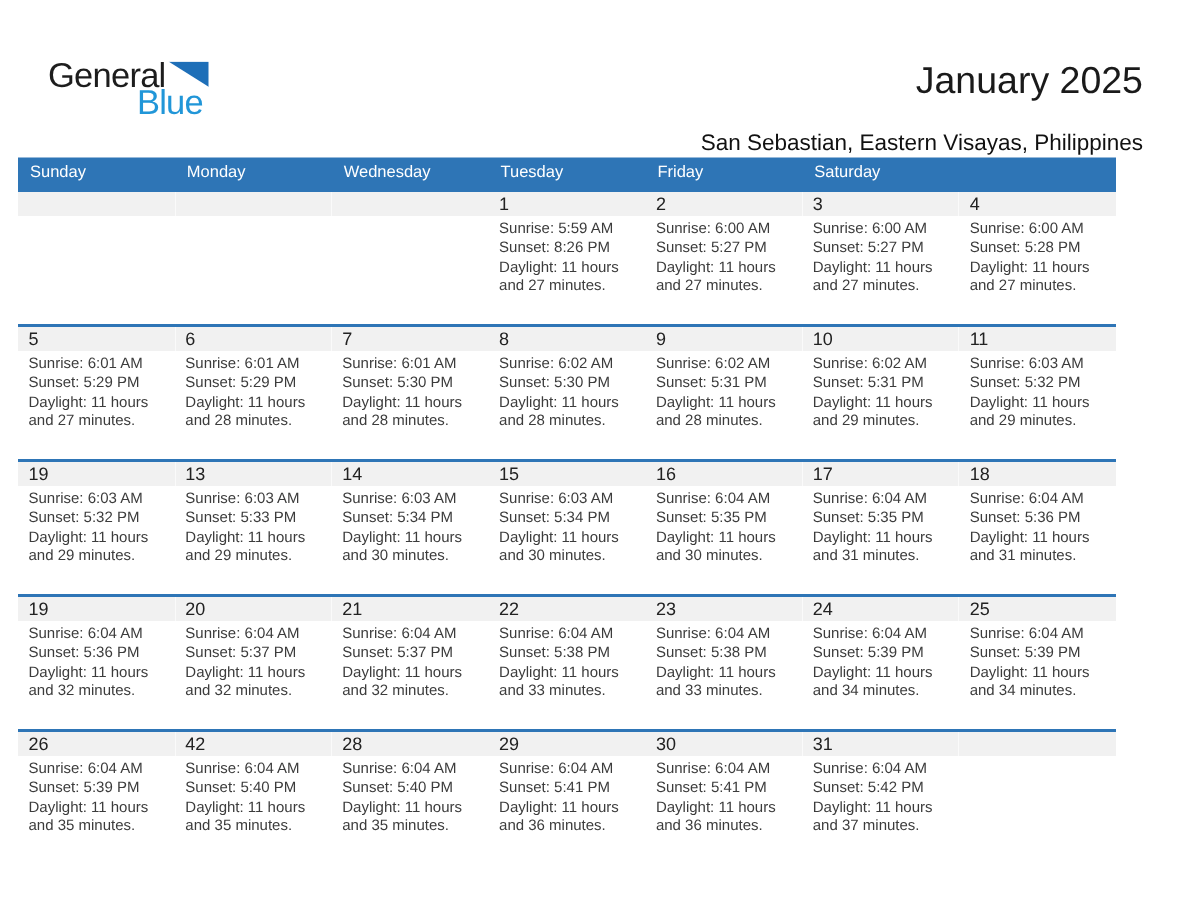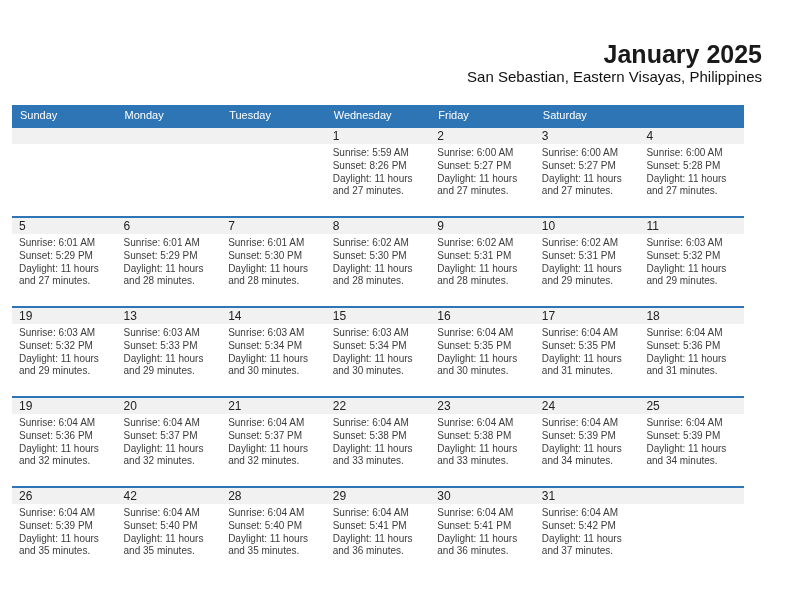--- a/index.html
+++ b/index.html
@@ -20,49 +20,56 @@
   .logo{position:absolute;left:32px;top:38px;display:inline-block;}
   .logo-line1{display:flex;align-items:flex-start;}
   .logo-general{font-size:23px;letter-spacing:-0.5px;color:#1d1d1d;line-height:24px;}
   .logo-triangle{display:inline-block;width:27px;height:17px;margin-left:2px;margin-top:3px;
     background:var(--logo-triangle-blue);
     clip-path:polygon(0 0,100% 0,100% 100%);}
   .logo-blue{font-size:23px;letter-spacing:-0.5px;color:var(--logo-blue);line-height:20px;
     text-align:right;margin-top:-4px;padding-right:4px;}
 
   .titles{position:absolute;right:30px;top:40px;text-align:right;}
-  .page-title{font-size:25px;color:var(--text-dark);font-weight:700;line-height:28px;}
-  .page-subtitle{font-size:15px;color:#111111;font-weight:400;margin-top:0;}
+  .page-title{font-size:25px;color:var(--text-dark);font-weight:400;line-height:28px;}
+  .page-subtitle{font-size:15px;color:#111111;font-weight:400;margin-top:19px;}
 
   
   .calendar{position:absolute;left:12px;top:105px;width:732px;}
   .cal-header{display:grid;grid-template-columns:repeat(7,1fr);background:var(--header-blue);height:21px;}
   .hcell{color:#ffffff;font-size:11px;line-height:21px;padding-left:8px;overflow:hidden;white-space:nowrap;}
   .week-row{display:grid;grid-template-columns:repeat(7,1fr);height:90px;border-top:2px solid var(--row-border-blue);}
   .cell{overflow:hidden;}
   .day-band{background:var(--band-gray);height:16px;font-size:12px;line-height:16px;padding-left:7px;color:#222222;}
   .cell-lines{padding:3px 3px 0 7px;font-size:10px;line-height:12.8px;color:var(--cell-text);}
 </style>
 </head>
 <body>
 
 <div class="page">
 
+  <div class="logo">
+    <div class="logo-line1">
+      <span class="logo-general">General</span>
+      <span class="logo-triangle"></span>
+    </div>
+    <div class="logo-blue">Blue</div>
+  </div>
 
   <div class="titles">
     <div class="page-title">January 2025</div>
     <div class="page-subtitle">San Sebastian, Eastern Visayas, Philippines</div>
   </div>
 
   <div class="calendar">
     <div class="cal-header" id="cal-header">
         <div class="hcell">Sunday</div>
         <div class="hcell">Monday</div>
+        <div class="hcell">Wednesday</div>
         <div class="hcell">Tuesday</div>
-        <div class="hcell">Wednesday</div>
         <div class="hcell">Friday</div>
         <div class="hcell">Saturday</div>
       </div>
     <div id="weeks">
         <div class="week-row">
           <div class="cell">
             <div class="day-band"></div>
             <div class="cell-lines"></div>
           </div>
           <div class="cell">

